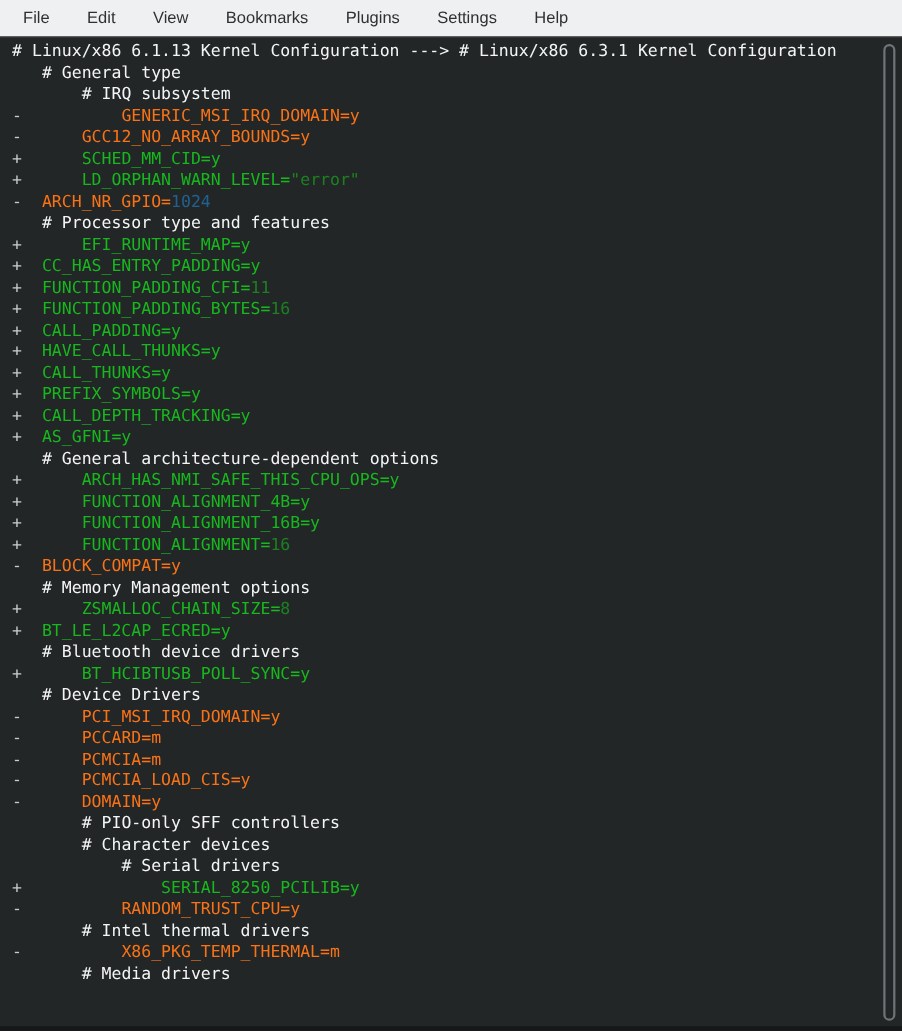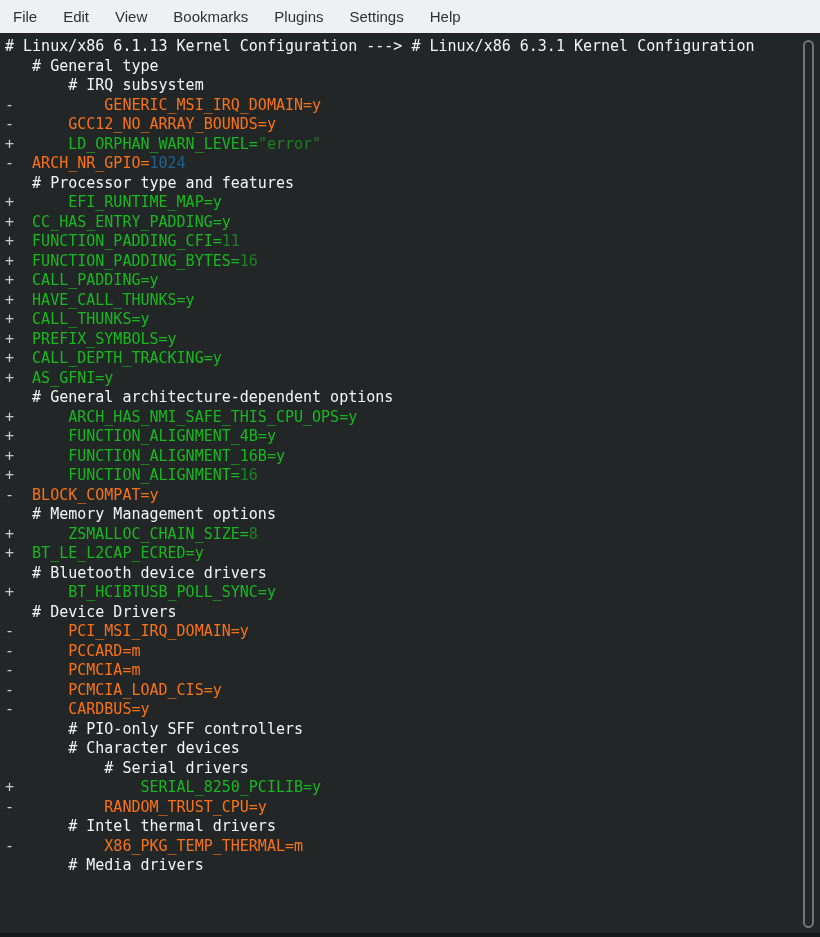--- a/index.html
+++ b/index.html
@@ -10,28 +10,29 @@
   }
   
   .menubar{
     height:34px;width:820px;background:#eff0f1;
     display:flex;align-items:center;box-sizing:border-box;
     border-bottom:1px solid #222;
   }
   .menu-item{
     padding:7px 13px;font-size:15px;color:#2e3132;cursor:default;
     white-space:nowrap;
+    margin-left:8px;
   }
   
   .terminal{
     position:relative;width:820px;height:899px;background:#232627;
     box-sizing:border-box;overflow:hidden;
   }
   .term-lines{
-    padding:3px 0 0 5px;
+    padding:3px 0 0 11px;
     font-family:"DejaVu Sans Mono","Liberation Mono",monospace;
     font-size:15px;line-height:19.5px;
   }
   .tline{white-space:pre;height:19.5px;}
   .fg{color:#f4f5f5;}
   .blue{color:#f97316;}
   .green{color:#17b81e;}
   .blue-dim{color:#2089d5;opacity:.6;}
   .green-dim{color:#17b81e;opacity:.62;}
   .mk{color:#c9cacb;}
@@ -64,20 +65,21 @@
   <span class="menu-item">Help</span>
 </div>
 
 <div class="terminal">
   <div class="term-lines" id="term-lines">
       <div class="tline"><span class="fg"># Linux/x86 6.1.13 Kernel Configuration ---&gt; # Linux/x86 6.3.1 Kernel Configuration</span></div>
       <div class="tline">   <span class="fg"># General type</span></div>
       <div class="tline">       <span class="fg"># IRQ subsystem</span></div>
       <div class="tline"><span class="mk">-</span>          <span class="blue">GENERIC_MSI_IRQ_DOMAIN=y</span></div>
       <div class="tline"><span class="mk">-</span>      <span class="blue">GCC12_NO_ARRAY_BOUNDS=y</span></div>
+      <div class="tline"><span class="mk">+</span>      <span class="green">SCHED_MM_CID=y</span></div>
       <div class="tline"><span class="mk">+</span>      <span class="green">LD_ORPHAN_WARN_LEVEL=</span><span class="green-dim">"error"</span></div>
       <div class="tline"><span class="mk">-</span>  <span class="blue">ARCH_NR_GPIO=</span><span class="blue-dim">1024</span></div>
       <div class="tline">   <span class="fg"># Processor type and features</span></div>
       <div class="tline"><span class="mk">+</span>      <span class="green">EFI_RUNTIME_MAP=y</span></div>
       <div class="tline"><span class="mk">+</span>  <span class="green">CC_HAS_ENTRY_PADDING=y</span></div>
       <div class="tline"><span class="mk">+</span>  <span class="green">FUNCTION_PADDING_CFI=</span><span class="green-dim">11</span></div>
       <div class="tline"><span class="mk">+</span>  <span class="green">FUNCTION_PADDING_BYTES=</span><span class="green-dim">16</span></div>
       <div class="tline"><span class="mk">+</span>  <span class="green">CALL_PADDING=y</span></div>
       <div class="tline"><span class="mk">+</span>  <span class="green">HAVE_CALL_THUNKS=y</span></div>
       <div class="tline"><span class="mk">+</span>  <span class="green">CALL_THUNKS=y</span></div>
@@ -93,21 +95,21 @@
       <div class="tline">   <span class="fg"># Memory Management options</span></div>
       <div class="tline"><span class="mk">+</span>      <span class="green">ZSMALLOC_CHAIN_SIZE=</span><span class="green-dim">8</span></div>
       <div class="tline"><span class="mk">+</span>  <span class="green">BT_LE_L2CAP_ECRED=y</span></div>
       <div class="tline">   <span class="fg"># Bluetooth device drivers</span></div>
       <div class="tline"><span class="mk">+</span>      <span class="green">BT_HCIBTUSB_POLL_SYNC=y</span></div>
       <div class="tline">   <span class="fg"># Device Drivers</span></div>
       <div class="tline"><span class="mk">-</span>      <span class="blue">PCI_MSI_IRQ_DOMAIN=y</span></div>
       <div class="tline"><span class="mk">-</span>      <span class="blue">PCCARD=m</span></div>
       <div class="tline"><span class="mk">-</span>      <span class="blue">PCMCIA=m</span></div>
       <div class="tline"><span class="mk">-</span>      <span class="blue">PCMCIA_LOAD_CIS=y</span></div>
-      <div class="tline"><span class="mk">-</span>      <span class="blue">CARDBUS=y</span></div>
+      <div class="tline"><span class="mk">-</span>      <span class="blue">DOMAIN=y</span></div>
       <div class="tline">       <span class="fg"># PIO-only SFF controllers</span></div>
       <div class="tline">       <span class="fg"># Character devices</span></div>
       <div class="tline">           <span class="fg"># Serial drivers</span></div>
       <div class="tline"><span class="mk">+</span>              <span class="green">SERIAL_8250_PCILIB=y</span></div>
       <div class="tline"><span class="mk">-</span>          <span class="blue">RANDOM_TRUST_CPU=y</span></div>
       <div class="tline">       <span class="fg"># Intel thermal drivers</span></div>
       <div class="tline"><span class="mk">-</span>          <span class="blue">X86_PKG_TEMP_THERMAL=m</span></div>
       <div class="tline">       <span class="fg"># Media drivers</span></div>
     </div>
   <div class="status-row">

